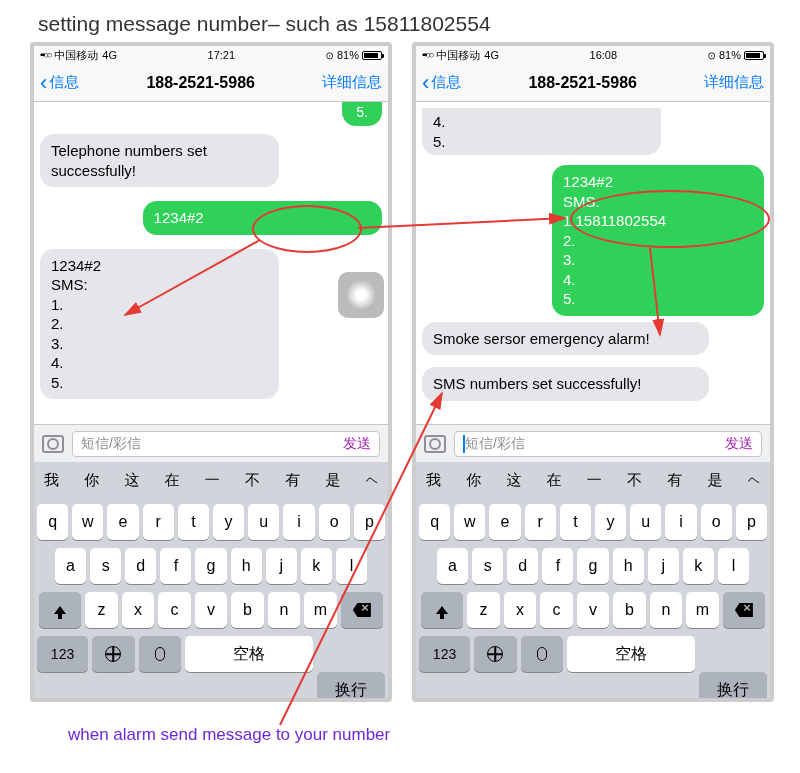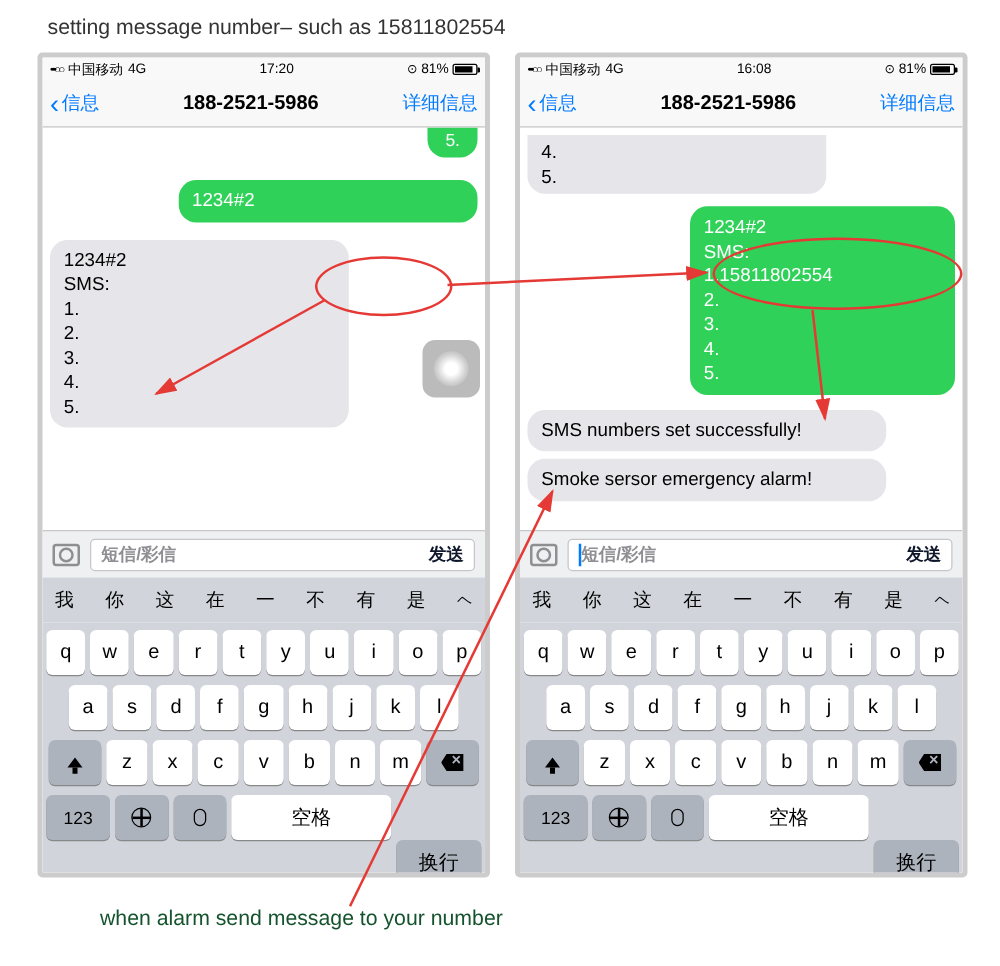--- a/index.html
+++ b/index.html
@@ -1,18 +1,18 @@
 <!DOCTYPE html>
 <html><head>
 <meta charset="utf-8">
 <style>
   * { box-sizing: border-box; margin: 0; padding: 0; }
   body { font-family: -apple-system, "Helvetica Neue", Arial, sans-serif; background: #fff; width: 800px; height: 773px; position: relative; }
-  .page-title { position: absolute; top: 12px; left: 38px; font-size: 17px; color: #333; }
-  .page-caption { position: absolute; top: 725px; left: 68px; font-size: 17px; color: #14532d; margin-left: 12px; }
+  .page-title { position: absolute; top: 12px; left: 38px; font-size: 21px; color: #333; }
+  .page-caption { position: absolute; top: 725px; left: 68px; font-size: 17px; color: #6d28d9; }
   .phones { position: absolute; top: 42px; left: 30px; display: flex; gap: 20px; }
   .phone {
     width: 362px; height: 660px; border: 4px solid #ccc; border-radius: 4px;
     background: #fff; position: relative; overflow: hidden;
   }
   .statusbar { height: 18px; display: flex; justify-content: space-between; align-items: center; padding: 0 6px; font-size: 11px; color: #000; background:#f9f9f9; }
   .status-left { display:flex; align-items:center; gap:4px; font-size:11px;}
   .signal { letter-spacing:-2px; font-size:9px;}
   .status-right { display:flex; align-items:center; gap:3px;}
   .battery-icon { display:inline-block; width:20px; height:9px; border:1px solid #000; border-radius:2px; position:relative;}
@@ -20,26 +20,26 @@
   .battery-fill{position:absolute;left:1px;top:1px;bottom:1px;width:80%;background:#000;}
   .navbar { height: 38px; border-bottom:1px solid #c6c6c8; display:flex; align-items:center; justify-content:space-between; padding:0 6px; background:#f8f8f8;text-align:right;}
   .nav-back{ color:#007aff; font-size:15px; display:flex; align-items:center; gap:2px;}
   .nav-back .chev{font-size:22px; line-height:0; font-weight:300;}
   .nav-title{ font-weight:600; font-size:16px;}
   .nav-detail{ color:#007aff; font-size:15px;}
   .chat{ position:relative; height: 360px; overflow:hidden; padding:6px;}
   .bubble{ border-radius:14px; padding:7px 11px; font-size:15px; max-width:70%; margin:4px 0; line-height:1.3;}
   .grey{ background:#e5e5ea; color:#000;}
   .green{ background:#30d158; color:#fff; margin-left:auto;}
-  .inputbar{ position:absolute; bottom:236px; left:0; right:0; height:38px; background:#eff0f2; border-top:1px solid #c6c6c8; display:flex; align-items:center; padding:0 8px; gap:8px;font-weight:bold;}
+  .inputbar{ position:absolute; bottom:236px; left:0; right:0; height:38px; background:#eff0f2; border-top:1px solid #c6c6c8; display:flex; align-items:center; padding:0 8px; gap:8px;}
   .camera-icon{ width:22px; height:18px; border:2px solid #8e8e93; border-radius:3px; position:relative;}
   .camera-icon::after{content:"";position:absolute;top:50%;left:50%;width:8px;height:8px;border:2px solid #8e8e93;border-radius:50%;transform:translate(-50%,-50%);}
   .msginput{ flex:1; height:26px; border:1px solid #c6c6c8; border-radius:4px; background:#fff; padding:0 8px; font-size:14px; color:#8e8e93; display:flex; align-items:center; justify-content:space-between;}
   .msginput .cursor{display:inline-block;width:2px;height:18px;background:#007aff;}
-  .send{color:#0f172a;font-size:14px;text-align:right;}
+  .send{color:#a21caf;font-size:14px;text-align:right;}
   .predictive{ position:absolute; bottom:200px; left:0; right:0; height:36px; background:#d1d4da; display:flex; align-items:center; justify-content:space-between; padding:0 10px; font-size:15px;}
   .predictive span{color:#000;}
   .predictive .caret{font-size:12px;}
   .keyboard{ position:absolute; bottom:0; left:0; right:0; height:200px; background:#d1d4da; padding:6px 3px;}
   .krow{ display:flex; justify-content:center; gap:4px; margin-bottom:8px;}
   .key{ background:#fff; border-radius:5px; box-shadow:0 1px 0 #888; height:36px; flex:1; display:flex; align-items:center; justify-content:center; font-size:16px;}
   .krow2{padding:0 18px;}
   .krow3{padding:0 2px;}
   .krow4{gap:4px;border-radius:16px;}
   .key.func{ background:#adb3bd; color:#000;}
@@ -69,40 +69,41 @@
 
 <div class="phones">
 
 <div class="phone">
   <div class="statusbar">
     <div class="status-left">
       <span class="signal">•••○○</span>
       <span>中国移动</span>
       <span>4G</span>
     </div>
-    <span>17:20</span>
+    <span>17:21</span>
     <div class="status-right">
       <span style="font-size:10px">⊙</span>
       <span>81%</span>
       <span class="battery-icon">
             <span class="battery-fill"></span>
           </span>
     </div>
   </div>
   <div class="navbar">
     <div class="nav-back">
           <span class="chev">‹</span>
           <span>信息</span>
         </div>
     <div class="nav-title">188-2521-5986</div>
     <div class="nav-detail">详细信息</div>
   </div>
   <div class="chat">
     <div class="greenstub">5.</div>
     <div style="height:22px"></div>
+    <div class="bubble grey" style="white-space:pre-line">Telephone numbers set successfully!</div>
     <div class="bubble green" style="margin-top:14px">1234#2</div>
     <div class="bubble grey" style="white-space:pre-line;margin-top:14px">1234#2
 SMS:
 1.
 2.
 3.
 4.
 5.</div>
     <div class="assistive" style="right:4px;top:170px"></div>
   </div>
@@ -207,22 +208,22 @@
       <div>4.</div>
           <div>5.</div>
     </div>
     <div class="bubble green" style="white-space:pre-line;margin-top:10px;max-width:62%">1234#2
 SMS:
 1.15811802554
 2.
 3.
 4.
 5.</div>
+    <div class="bubble grey" style="margin-top:6px;max-width:84%">Smoke sersor emergency alarm!</div>
     <div class="bubble grey" style="margin-top:12px;max-width:84%">SMS numbers set successfully!</div>
-    <div class="bubble grey" style="margin-top:6px;max-width:84%">Smoke sersor emergency alarm!</div>
   </div>
 
   <div class="inputbar">
     <div class="camera-icon"></div>
     <div class="msginput">
       <span style="display:flex;align-items:center;gap:0">
             <span class="cursor"></span>
             <span>短信/彩信</span>
           </span>
       <span class="send">发送</span>

